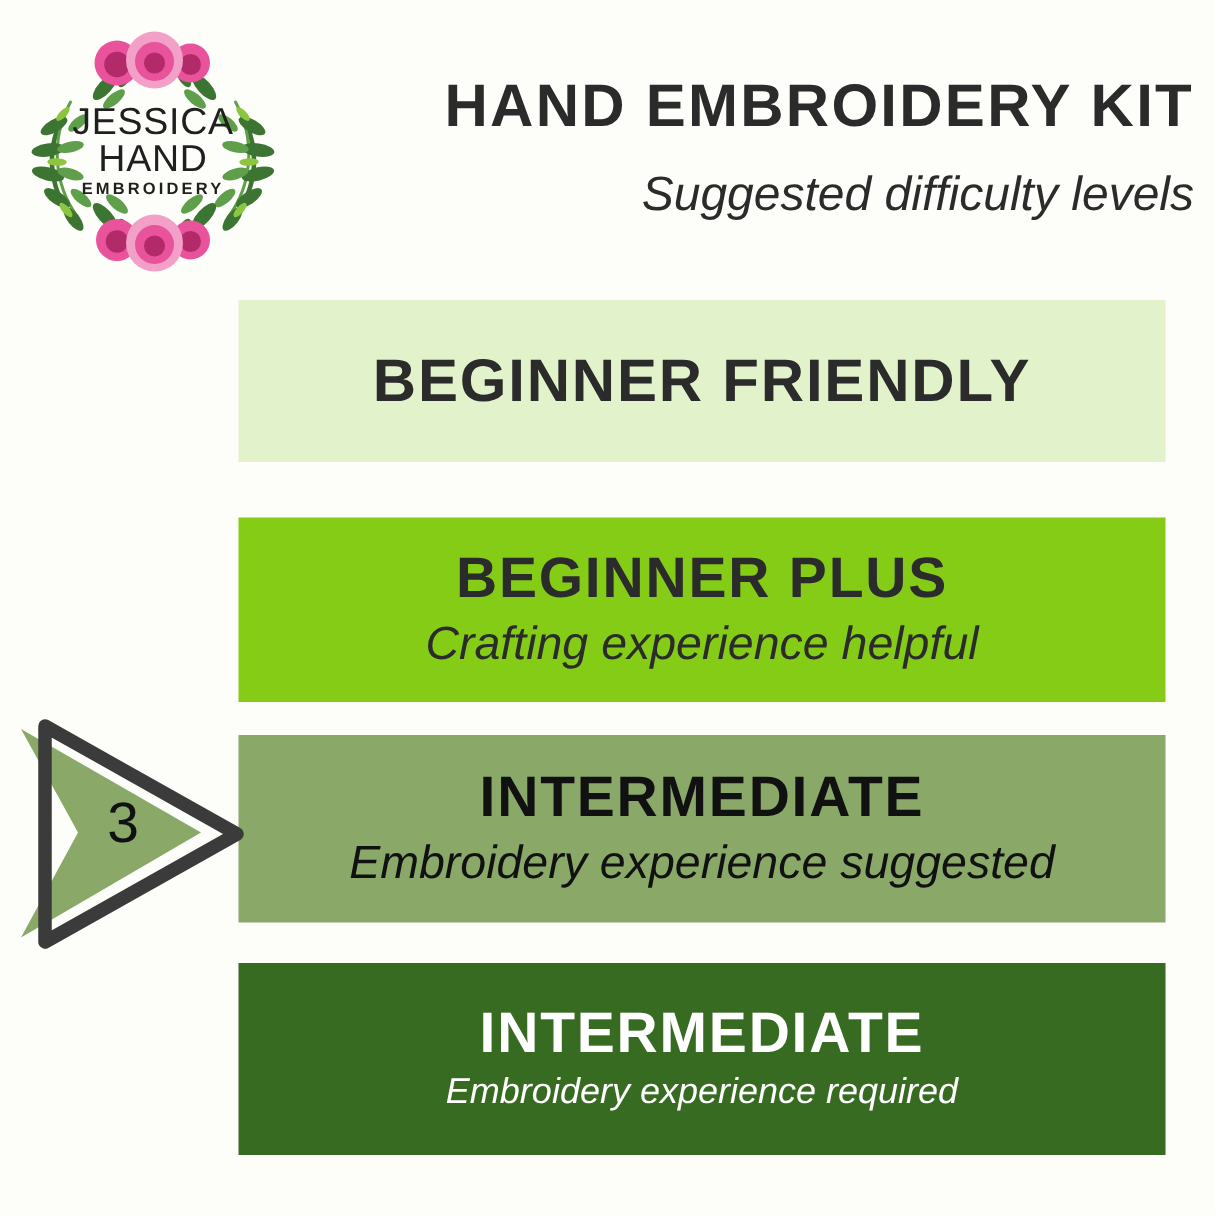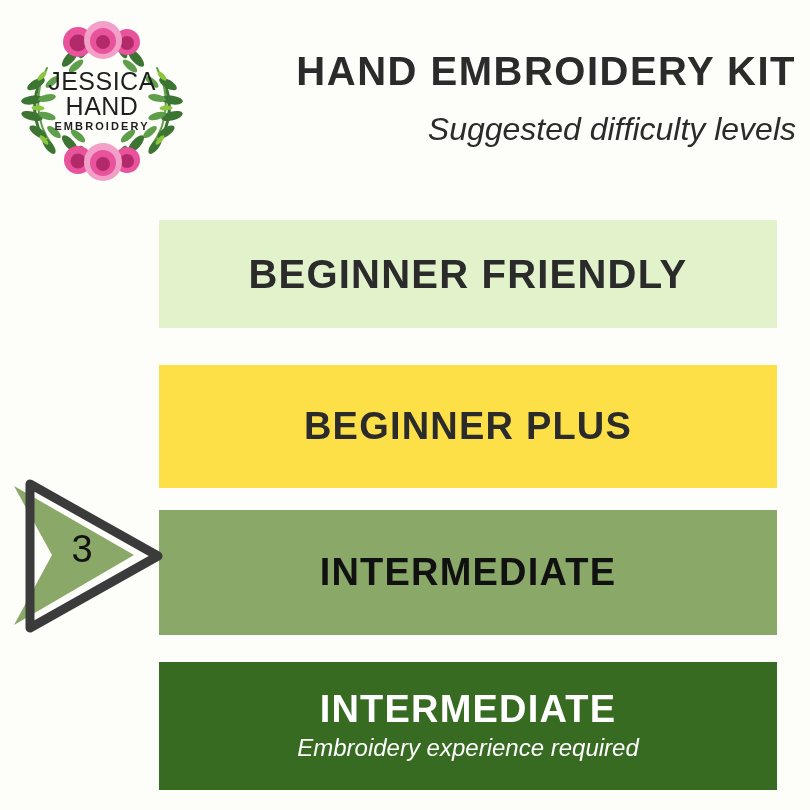--- a/index.html
+++ b/index.html
@@ -110,21 +110,20 @@
 
   .level-bar {
     position: absolute;
     left: 159px;
     width: 618px;
     display: flex;
     flex-direction: column;
     align-items: center;
     justify-content: center;
     box-sizing: border-box;
-    margin-top: 20px;
   }
   .level-name {
     font-family: "Liberation Sans", sans-serif;
     font-weight: 700;
     letter-spacing: 1.2px;
     line-height: 1.05;
     white-space: nowrap;
   }
   .level-desc {
     font-family: "Liberation Sans", sans-serif;
@@ -287,26 +286,28 @@
       <div class="sub-title">Suggested difficulty levels</div>
     </div>
   </div>
 
   <div class="levels">
 
     <div class="level-bar" id="bar-1" style="background: rgb(226, 242, 202); color: rgb(43, 43, 43);">
       <div class="level-name">BEGINNER FRIENDLY</div>
     </div>
 
-    <div class="level-bar" id="bar-2" style="background: #fde047; color: rgb(43, 43, 43);">
+    <div class="level-bar" id="bar-2" style="background: #84cc16; color: rgb(43, 43, 43);">
       <div class="level-name">BEGINNER PLUS</div>
+      <div class="level-desc">Crafting experience helpful</div>
     </div>
 
     <div class="level-bar" id="bar-3" style="background: rgb(138, 169, 104); color: rgb(17, 17, 17);">
       <div class="level-name">INTERMEDIATE</div>
+      <div class="level-desc">Embroidery experience suggested</div>
     </div>
 
     <div class="level-bar" id="bar-4" style="background: rgb(56, 107, 34); color: rgb(255, 255, 255);">
       <div class="level-name">INTERMEDIATE</div>
       <div class="level-desc">Embroidery experience required</div>
     </div>
   </div>
 
   <div class="pointer">
     <svg viewBox="0 0 160 155" xmlns="http://www.w3.org/2000/svg">

